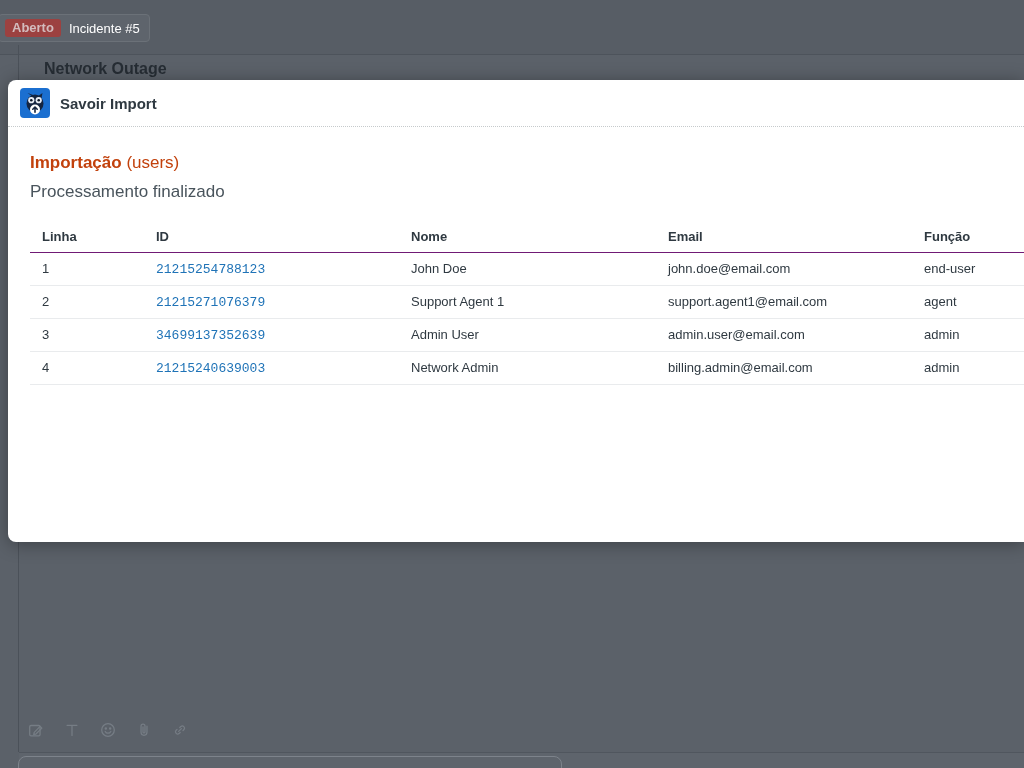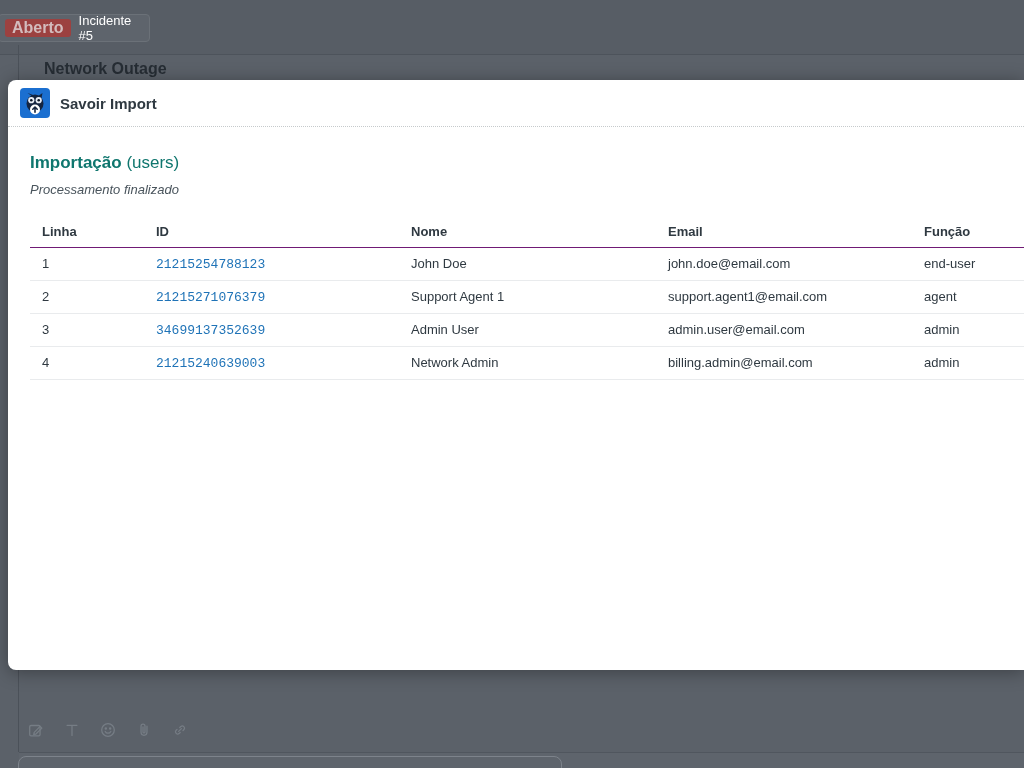--- a/index.html
+++ b/index.html
@@ -6,48 +6,48 @@
   html,body { width:1024px; height:768px; overflow:hidden; }
   body { font-family:"Liberation Sans", sans-serif; background:#5b6169; position:relative; }
 
   
   .backdrop { position:absolute; inset:0; background:#5b6169; }
   .topbar { position:absolute; left:0; top:0; width:1024px; height:55px;
             background:#575d65; border-bottom:1px solid #4d535b; }
   .ticket-tab { position:absolute; left:-2px; top:14px; height:28px; width:152px;
             border:1px solid #6b7178; border-radius:4px; background:#5e646c;
             display:flex; align-items:center; gap:8px; padding-left:6px; }
-  .status-badge { background:#9c4140; color:#d3bcbd; font-size:16px; font-weight:bold;
+  .status-badge { background:#9c4140; color:#d3bcbd; font-size:13px; font-weight:bold;
             padding:2px 7px; border-radius:3px; line-height:14px; }
   .ticket-tab-label { color:#ffffff; font-size:13px; }
   .vline { position:absolute; left:18px; top:45px; width:1px; height:707px; background:#4b5159; }
   .ticket-title { position:absolute; left:44px; top:60px; font-size:16px; font-weight:bold;
             color:#262d34; }
   .editor-divider { position:absolute; left:19px; top:752px; right:0; height:1px; background:#50565e; }
   .editor-area { position:absolute; left:19px; top:753px; right:0; bottom:0; background:#5e646c; }
   .editor-toolbar { position:absolute; left:27px; top:721px; display:flex; gap:18px; }
   .tool-icon { width:18px; height:18px; display:block; }
   .tool-icon svg { width:18px; height:18px; stroke:#767d85; fill:none;
             stroke-width:1.4; stroke-linecap:round; stroke-linejoin:round; }
   .comment-box { position:absolute; left:18px; top:756px; width:544px; height:20px;
             border:1px solid #7d838b; border-radius:8px; }
 
   
-  .modal { position:absolute; left:8px; top:80px; width:1016px; height:590px;
+  .modal { position:absolute; left:8px; top:80px; width:1016px; height:462px;
            background:#ffffff; border-radius:8px 0 0 8px;
            box-shadow:0 2px 18px rgba(0,0,0,0.35); }
   .modal-header { height:47px; display:flex; align-items:center; gap:10px;
            padding-left:12px; border-bottom:1px dotted #c6cacc; }
   .app-icon { width:30px; height:30px; border-radius:4px; background:#1b6fd0;
            flex:0 0 auto; display:flex; align-items:center; justify-content:center; }
   .modal-title { font-size:15px; font-weight:bold; color:#2f3941; }
   .modal-body { padding:26px 0 0 22px; }
-  .import-heading { font-size:17px; font-weight:bold; color:#0f766e; margin-bottom:9px; }
+  .import-heading { font-size:17px; font-weight:bold; color:#c2410c; margin-bottom:9px; }
   .import-heading .suffix { font-weight:normal; }
-  .status-text { font-size:13px; color:#49545c; margin-bottom:20px;font-style:italic; }
+  .status-text { font-size:17px; color:#49545c; margin-bottom:20px; }
 
   table.import-table { width:994px; border-collapse:collapse; table-layout:fixed; }
   .import-table th { text-align:left; font-size:13px; font-weight:bold; color:#2f3941;
            height:30px; padding:0 0 0 12px; border-bottom:1px solid #701a75; }
   .import-table td { font-size:13px; color:#2f3941; height:33px; padding:0 0 0 12px;
            border-bottom:1px solid #e9ebed; white-space:nowrap; overflow:hidden; }
   .import-table a { color:#1f73b7; text-decoration:none;font-family:Liberation Mono, monospace; }
   .col-linha{width:114px;} .col-id{width:255px;} .col-nome{width:257px;} .col-email{width:256px;}
 </style>
 </head>

